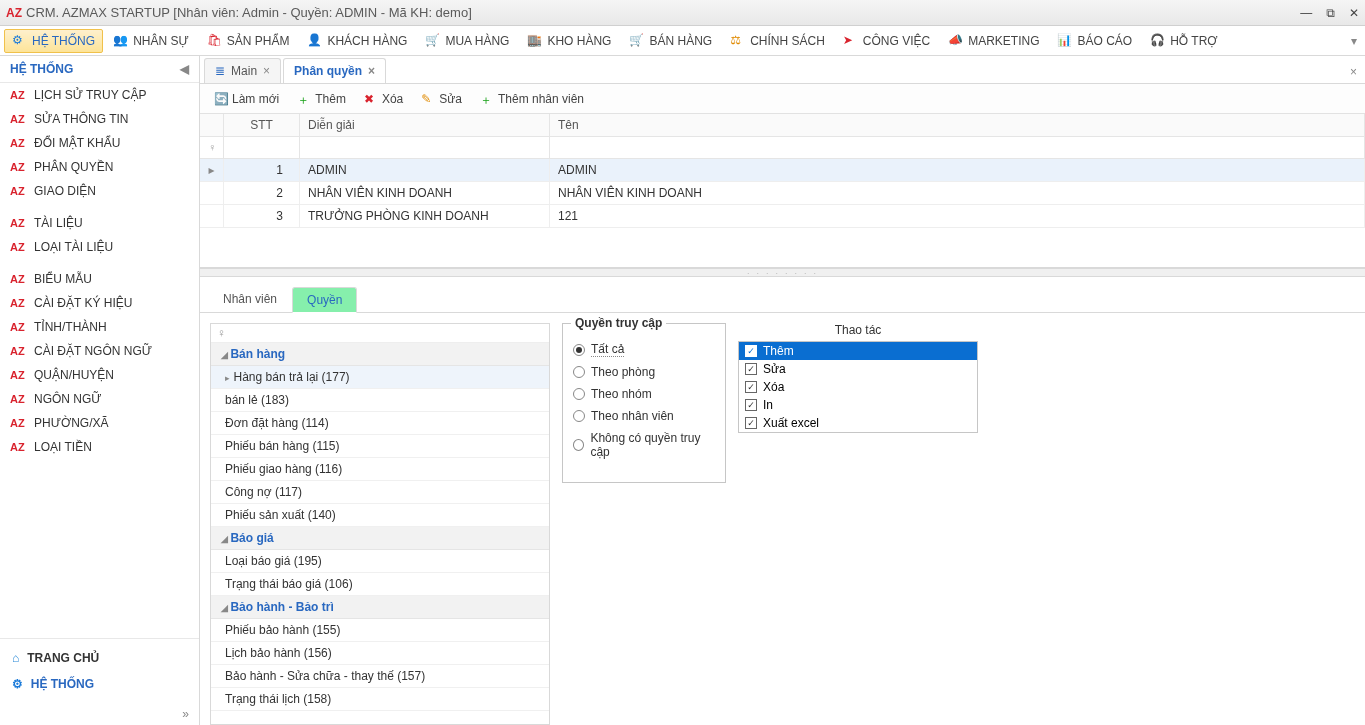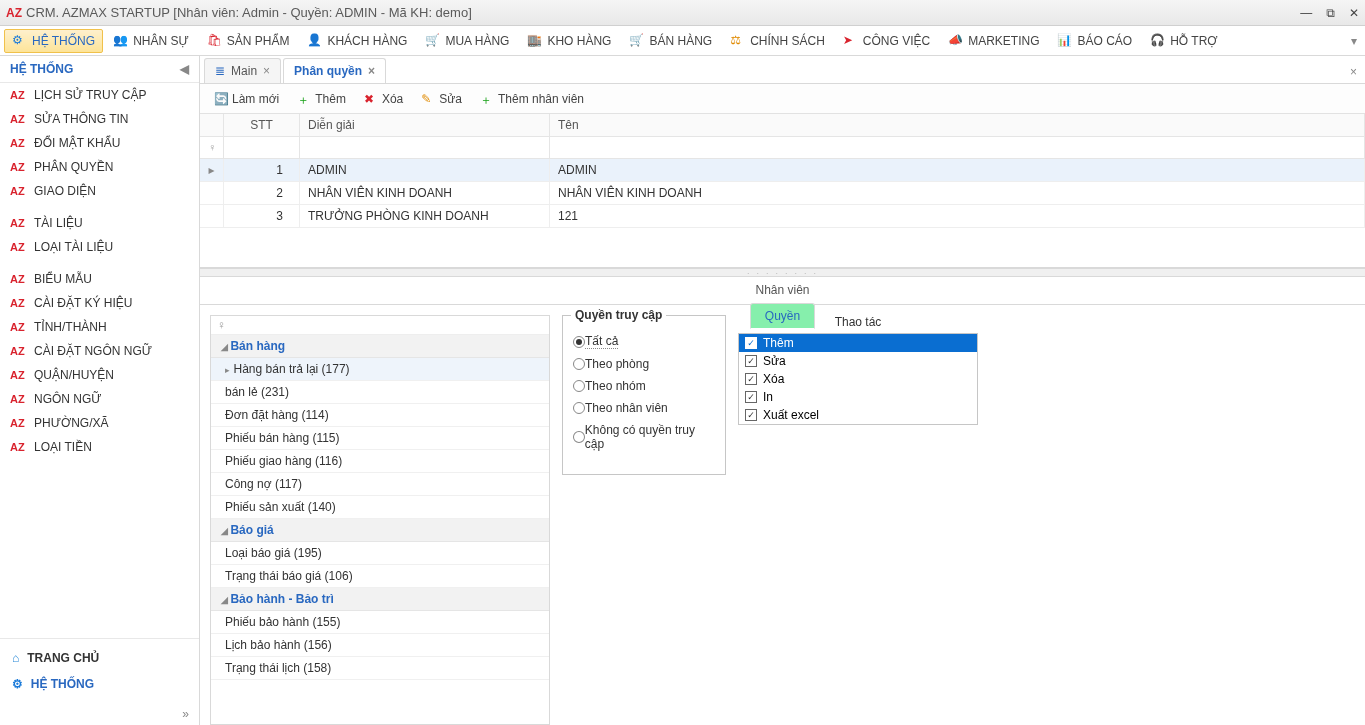--- a/index.html
+++ b/index.html
@@ -53,39 +53,39 @@
 .grid-row { }
 .grid-row > div { border-right: 1px solid #eee; border-bottom: 1px solid #eee; padding: 4px 8px; color: #333; background: #fff; }
 .grid-row.sel > div { background: #eaf2fb; }
 .grid-row .rowmark { color: #888; text-align: center; }
 .grid-row .stt { text-align: right; padding-right: 16px; }
 .grid-space { height: 40px; background: #fff; border-bottom: 1px solid #d9d9d9; }
 
 .splitter { height: 8px; background: #f0f0f0; border-bottom: 1px solid #d9d9d9; display:flex; align-items:center; justify-content:center; color:#bbb; font-size:9px; letter-spacing:2px; cursor: row-resize; }
 
 .lower { flex: 1; display: flex; flex-direction: column; min-height: 0; }
-.subtabs { height: 28px; border-bottom: 1px solid #d9d9d9; display: flex; align-items: center; padding: 0 8px; flex-direction: column; }
+.subtabs { height: 36px; border-bottom: 1px solid #d9d9d9; display: flex; align-items: flex-end; padding: 0 8px; }
 .subtab { padding: 5px 14px; border: 1px solid transparent; color: #555; cursor: pointer; }
 .subtab.active { border: 1px solid #d9d9d9; border-bottom: 1px solid #fff; border-radius: 3px 3px 0 0; background: #86efac; color: #2968c0; margin-bottom: -1px; }
 
 .lower-body { flex: 1; display: flex; gap: 12px; padding: 10px 10px 0 10px; min-height: 0; }
 .treebox { width: 340px; border: 1px solid #d9d9d9; display: flex; flex-direction: column; min-height:0; }
 .treebox .tfilter { display:flex; align-items:center; padding:2px 6px; border-bottom:1px solid #eee; }
 .treebox .tfilter .key { color:#999; }
 .tree { flex:1; overflow-y: scroll; }
 .tree-group { background: #f2f2f2; padding: 4px 10px; color: #2968c0; font-weight: bold; border-bottom:1px solid #e5e5e5; }
 .tree-group::before { content: "◢ "; font-size: 9px; color: #888; }
 .tree-item { padding: 4px 10px 4px 14px; border-bottom:1px solid #f0f0f0; color: #333; cursor:pointer; }
 .tree-item.row-sel { background: #eef4fb; }
 .tree-item .arrow { color:#888; font-size:9px; margin-right:4px; }
 
 .fieldset { border: 1px solid #c6c6c6; padding: 8px 10px; position: relative; }
 .fieldset > legend, .fieldset > .legend { position: absolute; top: -8px; left: 8px; background: #fff; padding: 0 4px; font-weight: bold; color: #333; }
 .accessbox { width: 164px; }
-.radio-row { display:flex; align-items:center; padding: 4px 0; color:#333; }
+.radio-row { display:flex; align-items:center; gap:6px; padding: 4px 0; color:#333; }
 .radio-dot { width:12px; height:12px; border:1px solid #888; border-radius:50%; display:inline-block; position:relative; }
 .radio-dot.checked::after { content:""; position:absolute; width:6px; height:6px; background:#333; border-radius:50%; top:2px; left:2px; }
 .dotted { border-bottom: 1px dotted #888; }
 .action-list { border:1px solid #c6c6c6; }
 .action-item { display:flex; align-items:center; gap:6px; padding:2px 6px; }
 .action-item.sel { background:#0a6ed1; color:#fff; }
 .chk { width:12px; height:12px; border:1px solid #666; background:#fff; display:inline-flex; align-items:center; justify-content:center; font-size:9px; color:#333; }
 .action-item.sel .chk { border-color:#fff; color:#0a6ed1; background:#fff; }
 
 
@@ -328,32 +328,33 @@
 
       <div class="lower-body">
 
         <div class="treebox">
           <div class="tfilter">
               <span class="key">♀</span>
             </div>
           <div class="tree" id="tree">
               <div class="tree-group">Bán hàng</div>
               <div class="tree-item row-sel"><span class="arrow">▸</span>Hàng bán trả lại (177)</div>
-              <div class="tree-item">bán lẻ (231)</div>
+              <div class="tree-item">bán lẻ (183)</div>
               <div class="tree-item">Đơn đặt hàng (114)</div>
               <div class="tree-item">Phiếu bán hàng (115)</div>
               <div class="tree-item">Phiếu giao hàng (116)</div>
               <div class="tree-item">Công nợ (117)</div>
               <div class="tree-item">Phiếu sản xuất (140)</div>
               <div class="tree-group">Báo giá</div>
               <div class="tree-item">Loại báo giá (195)</div>
               <div class="tree-item">Trạng thái báo giá (106)</div>
               <div class="tree-group">Bảo hành - Bảo trì</div>
               <div class="tree-item">Phiếu bảo hành (155)</div>
               <div class="tree-item">Lịch bảo hành (156)</div>
+              <div class="tree-item">Bảo hành - Sửa chữa - thay thế (157)</div>
               <div class="tree-item">Trạng thái lịch (158)</div>
             </div>
         </div>
 
         <div class="fieldset accessbox" style="align-self:flex-start; height:160px;">
           <span class="legend">Quyền truy cập</span>
           <div id="radios" style="margin-top:6px;">
               <div class="radio-row">
                 <span class="radio-dot checked"></span>
                 <span class="dotted">Tất cả</span>

